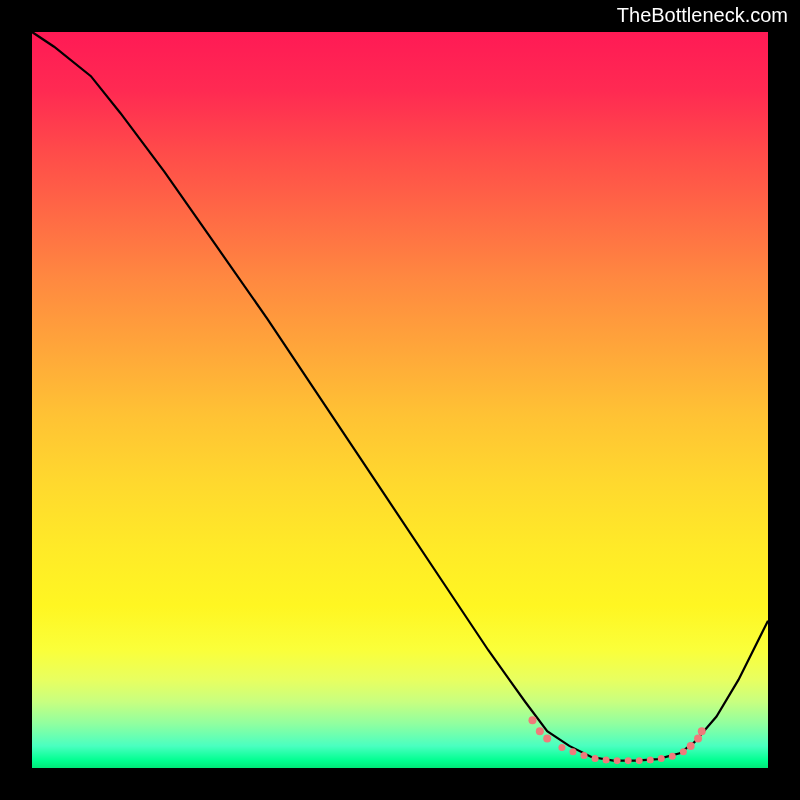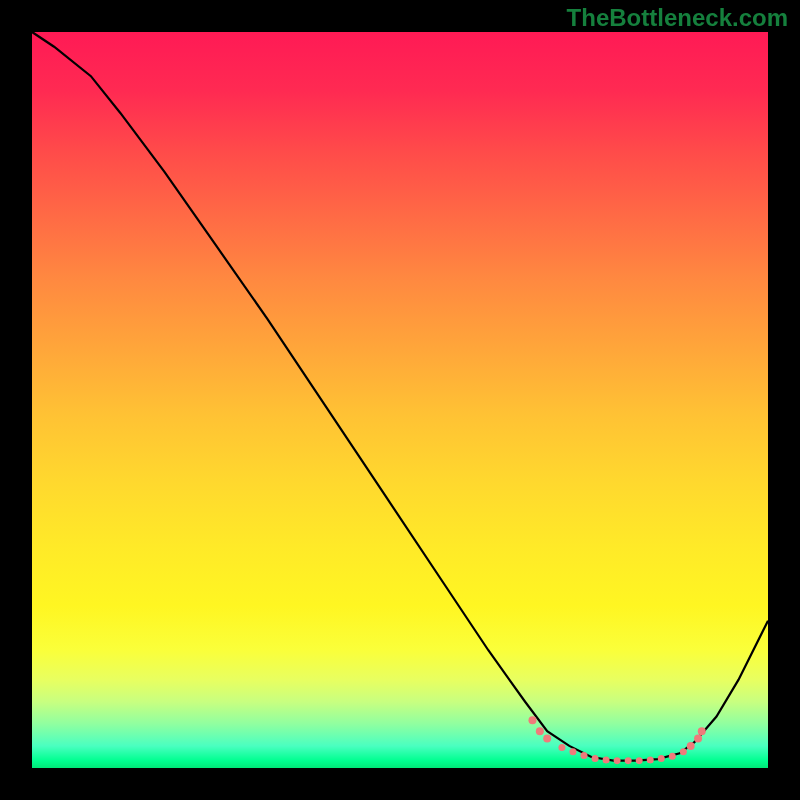--- a/index.html
+++ b/index.html
@@ -8,23 +8,23 @@
     height: 800px;
     background: #000;
     font-family: Arial, sans-serif;
     position: relative;
     overflow: hidden;
   }
   .watermark {
     position: absolute;
     top: 4px;
     right: 12px;
-    color: #15803d;
-    font-size: 24px;
-    font-weight: bold;
+    color: #ffffff;
+    font-size: 20px;
+    font-weight: normal;
     z-index: 10;
   }
   .plot-area {
     position: absolute;
     left: 32px;
     top: 32px;
     width: 736px;
     height: 736px;
   }
   .gradient-bg {

